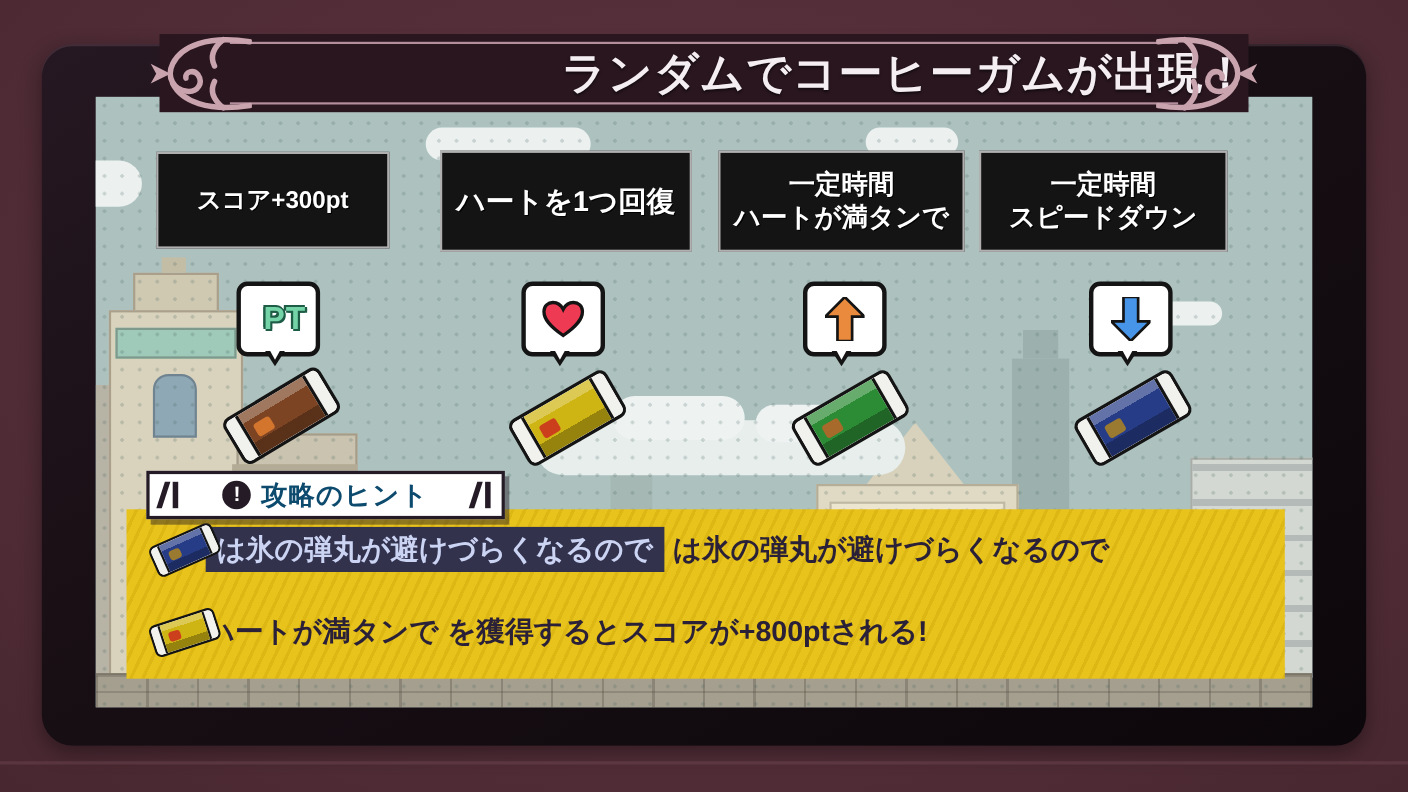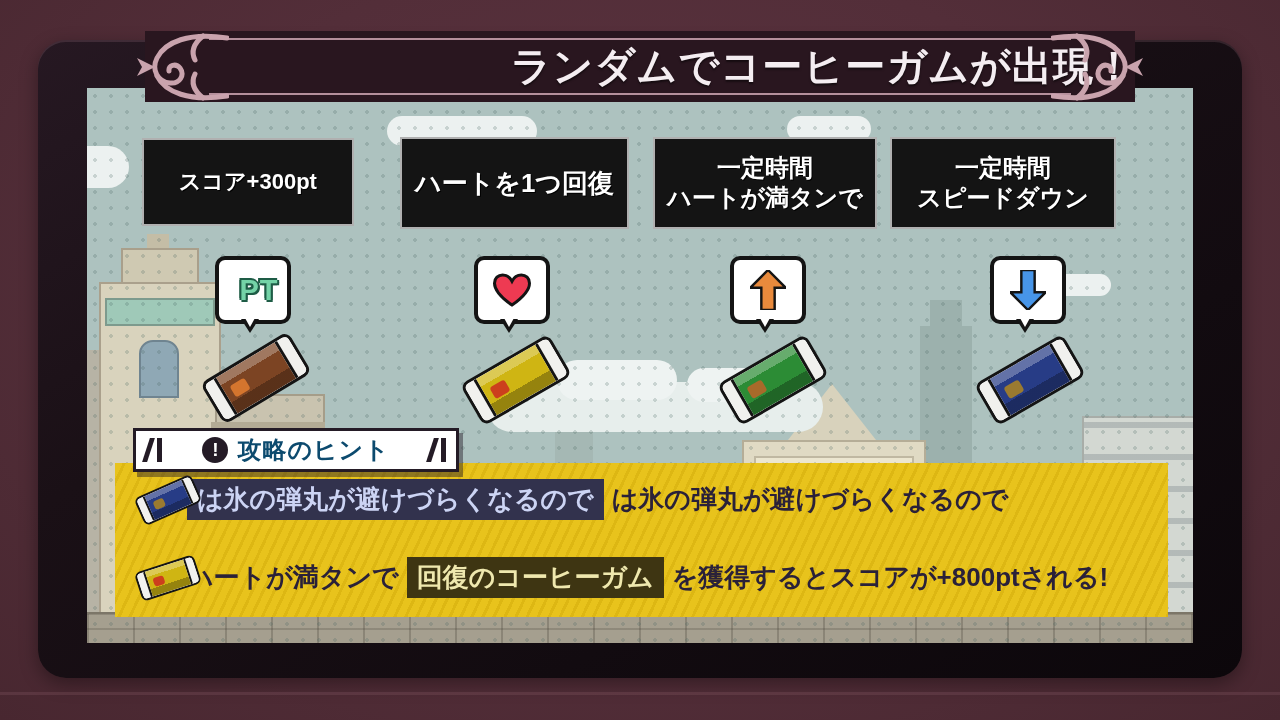--- a/index.html
+++ b/index.html
@@ -266,21 +266,20 @@
     <div class="hrow r3">
       <div class="gum gum-sm gwrap2">
         <div class="tip"></div>
         <div class="bod" style="background: rgb(207, 181, 19);">
           <div class="spot" style="background: rgb(204, 63, 29);"></div>
         </div>
         <div class="tip"></div>
       </div>
       <span class="blt">・</span>
       <span style="margin-right:8px;">ハートが満タンで</span>
-      <span class="hl" style="background: rgb(62, 53, 18); color: rgb(239, 232, 174);">回復のコーヒーガム</span>
       <span>を獲得するとスコアが+800ptされる!</span>
     </div>
   </div>
 </div>
 
 <div class="title-banner">
   <svg class="orn orn-l" viewBox="0 0 96 82">
     <g fill="none" stroke="#c9a3ad" stroke-width="5" stroke-linecap="round">
       <path d="M94 12 C56 6 32 16 24 32 C18 44 25 56 37 57 C47 58 52 49 47 42 C43 37 35 39 36 45"></path>
       <path d="M94 70 C56 76 32 66 24 50"></path>

